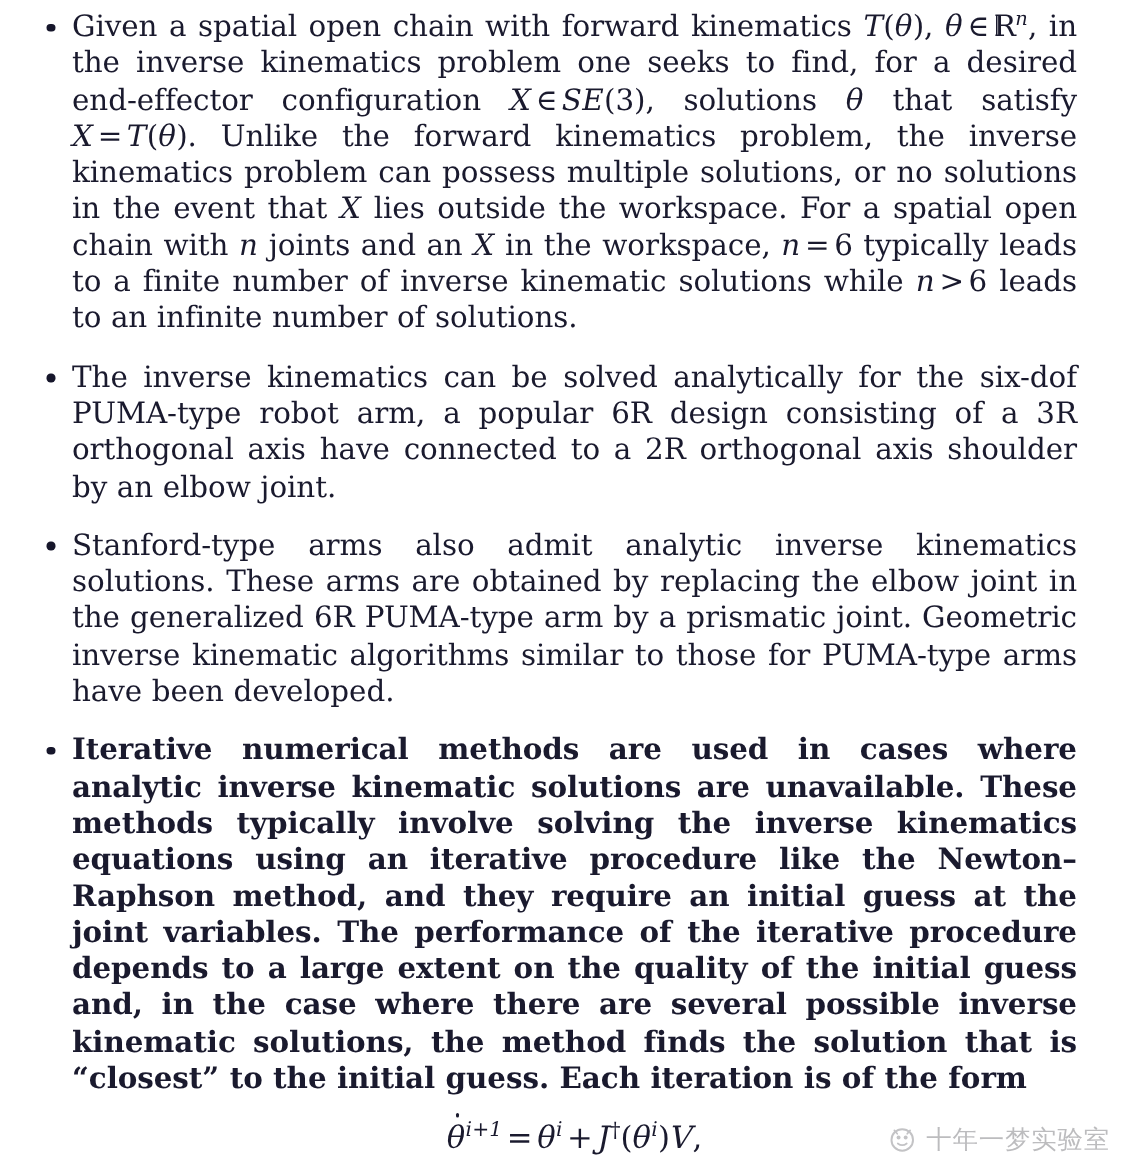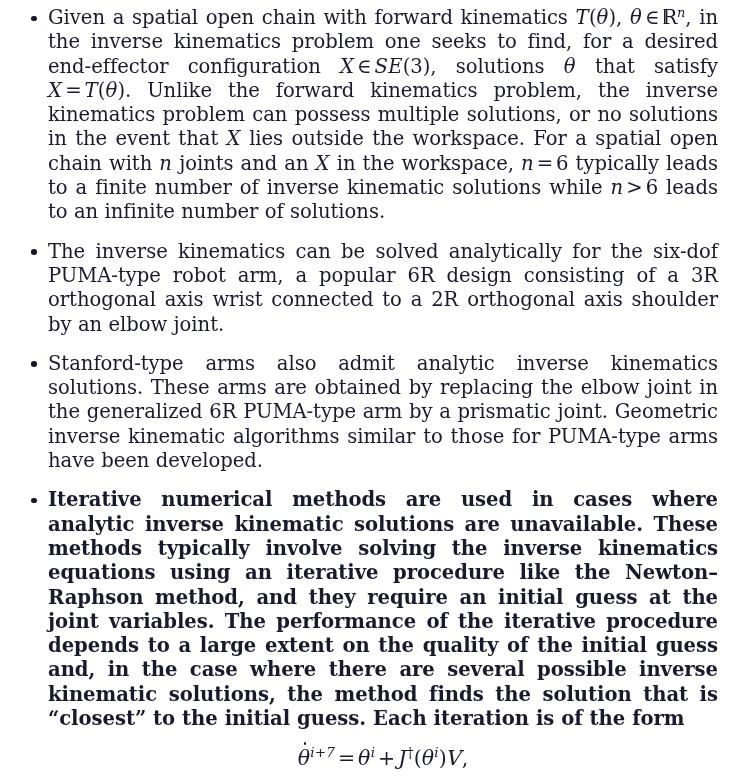--- a/index.html
+++ b/index.html
@@ -163,35 +163,45 @@
 
   <ul class="bullet-list">
 
     <li class="bullet-item">
       <span class="bullet-marker"></span>
       <p class="para"><span>Given a spatial open chain with forward kinematics </span><span class="mi">T</span><span>(</span><span class="mi">θ</span><span>), </span><span class="mi">θ</span><span class="mo">∈</span><span class="bb">R</span><sup class="ex">n</sup><span>, in the inverse kinematics problem one seeks to find, for a desired end-effector configuration </span><span class="mi">X</span><span class="mo">∈</span><span class="mi">SE</span><span class="mn">(3)</span><span>, solutions </span><span class="mi">θ</span><span> that satisfy </span><span class="mi">X</span><span class="mo">=</span><span class="mi">T</span><span>(</span><span class="mi">θ</span><span>). Unlike the forward kinematics problem, the inverse kinematics problem can possess multiple solutions, or no solutions in the event that </span><span class="mi">X</span><span> lies outside the workspace. For a spatial open chain with </span><span class="mi">n</span><span> joints and an </span><span class="mi">X</span><span> in the workspace, </span><span class="mi">n</span><span class="mo">=</span><span class="mn">6</span><span> typically leads to a finite number of inverse kinematic solutions while </span><span class="mi">n</span><span class="mo">&gt;</span><span class="mn">6</span><span> leads to an infinite number of solutions.</span></p>
     </li>
 
     <li class="bullet-item">
       <span class="bullet-marker"></span>
-      <p class="para">The inverse kinematics can be solved analytically for the six-dof PUMA-type robot arm, a popular 6R design consisting of a 3R orthogonal axis wrist connected to a 2R orthogonal axis shoulder by an elbow joint.</p>
+      <p class="para">The inverse kinematics can be solved analytically for the six-dof PUMA-type robot arm, a popular 6R design consisting of a 3R orthogonal axis have connected to a 2R orthogonal axis shoulder by an elbow joint.</p>
     </li>
 
     <li class="bullet-item">
       <span class="bullet-marker"></span>
       <p class="para">Stanford-type arms also admit analytic inverse kinematics solutions. These arms are obtained by replacing the elbow joint in the generalized 6R PUMA-type arm by a prismatic joint. Geometric inverse kinematic algorithms similar to those for PUMA-type arms have been developed.</p>
     </li>
 
     <li class="bullet-item">
       <span class="bullet-marker"></span>
       <p class="para last-line-left">Iterative numerical methods are used in cases where analytic inverse kinematic solutions are unavailable. These methods typically involve solving the inverse kinematics equations using an iterative procedure like the Newton–Raphson method, and they require an initial guess at the joint variables. The performance of the iterative procedure depends to a large extent on the quality of the initial guess and, in the case where there are several possible inverse kinematic solutions, the method finds the solution that is “closest” to the initial guess. Each iteration is of the form</p>
 
       <div class="equation">
-        <span class="mi dotacc">θ</span><sup class="ex">i+7</sup><span class="mo">=</span><span class="mi">θ</span><sup class="ex">i</sup><span class="mo">+</span><span class="mi">J</span><sup class="dag">†</sup><span>(</span><span class="mi">θ</span><sup class="ex">i</sup><span>)</span><span class="cal">V</span><span>,</span>
+        <span class="mi dotacc">θ</span><sup class="ex">i+1</sup><span class="mo">=</span><span class="mi">θ</span><sup class="ex">i</sup><span class="mo">+</span><span class="mi">J</span><sup class="dag">†</sup><span>(</span><span class="mi">θ</span><sup class="ex">i</sup><span>)</span><span class="cal">V</span><span>,</span>
       </div>
 
       <p class="para last-line-left tail-block"><span>where </span><span class="mi">J</span><sup class="dag">†</sup><span>(</span><span class="mi">θ</span><span>) is the pseudoinverse of the Jacobian </span><span class="mi">J</span><span>(</span><span class="mi">θ</span><span>) and </span><span class="cal">V</span><span> is the twist that takes </span></p>
     </li>
 
   </ul>
 
+  <div class="watermark">
+    <svg class="watermark-logo" viewBox="0 0 24 24">
+      <circle cx="12" cy="12.5" r="8.2" fill="none" stroke="#6a6a70" stroke-width="1.5"></circle>
+      <circle cx="9.2" cy="10.6" r="1.5" fill="#6a6a70"></circle>
+      <circle cx="14.6" cy="10.6" r="1.5" fill="#6a6a70"></circle>
+      <path d="M8.6 15.2 q3.4 2.6 6.8 0" fill="none" stroke="#6a6a70" stroke-width="1.3" stroke-linecap="round"></path>
+      <path d="M6.0 5.2 l2.2 2.6 M18.0 5.2 l-2.2 2.6" fill="none" stroke="#6a6a70" stroke-width="1.3" stroke-linecap="round"></path>
+    </svg>
+    <span class="watermark-text">十年一梦实验室</span>
+  </div>
 
 </div>
 
 </body></html>

